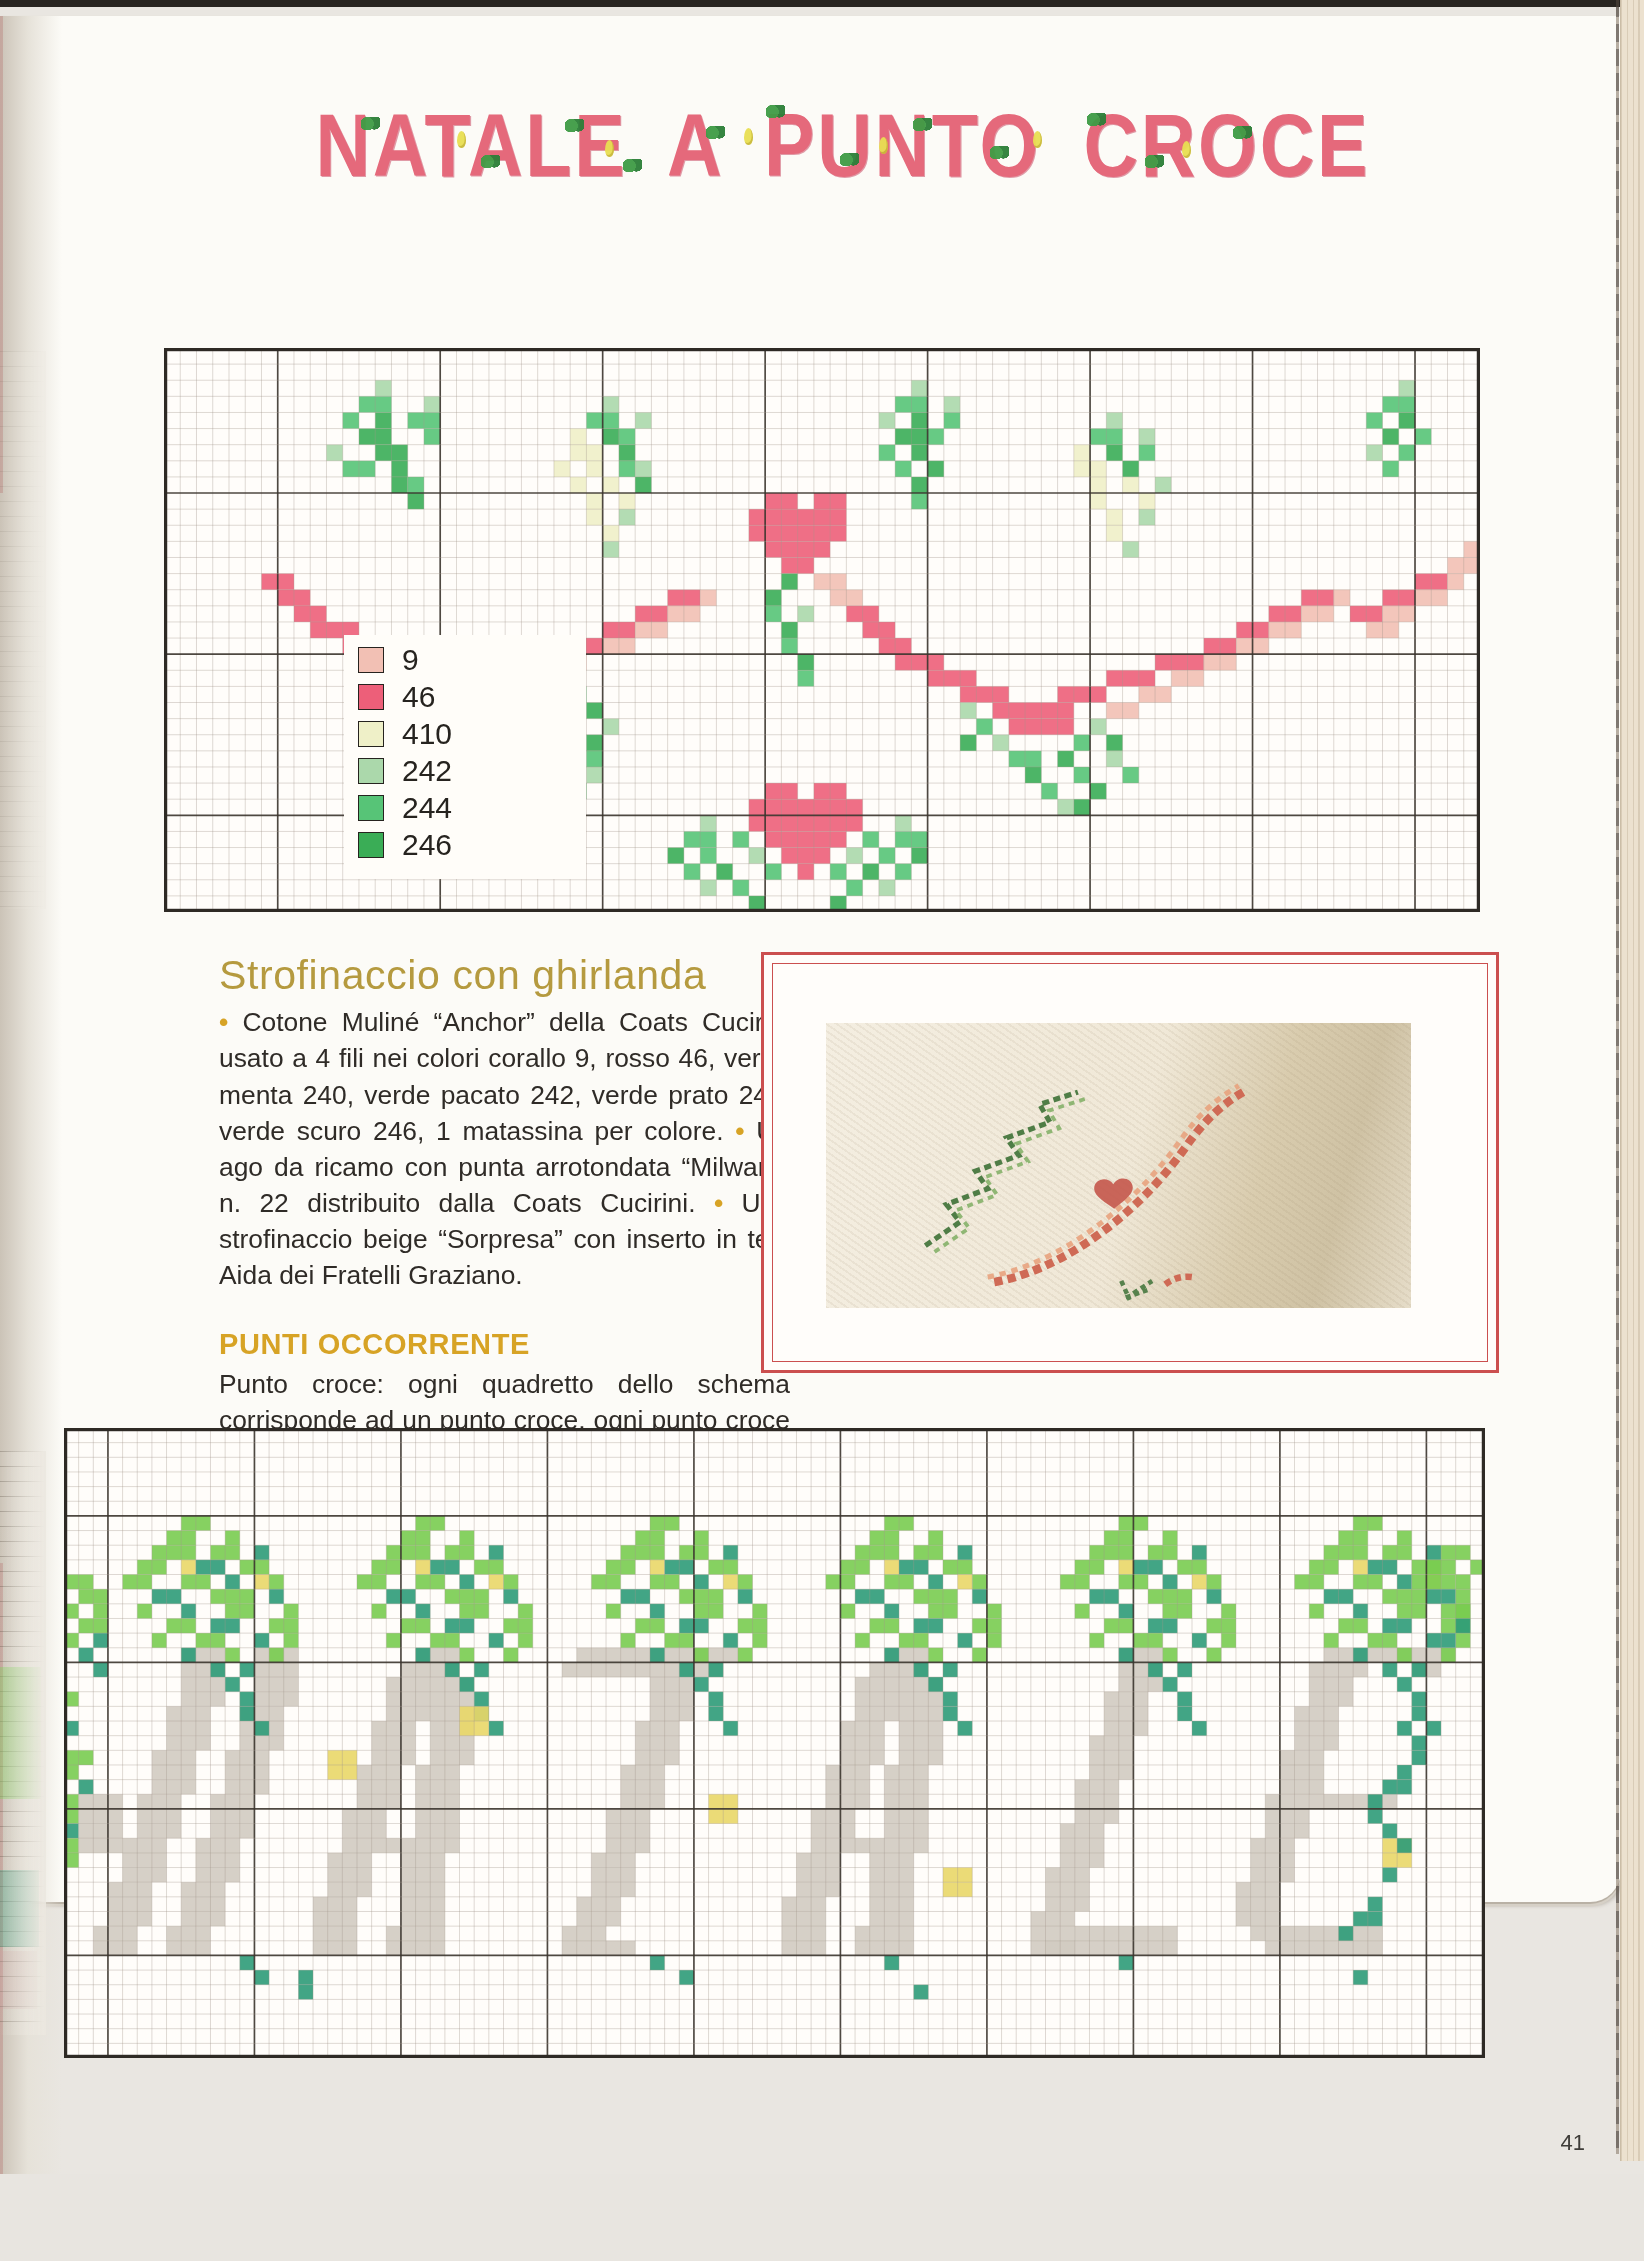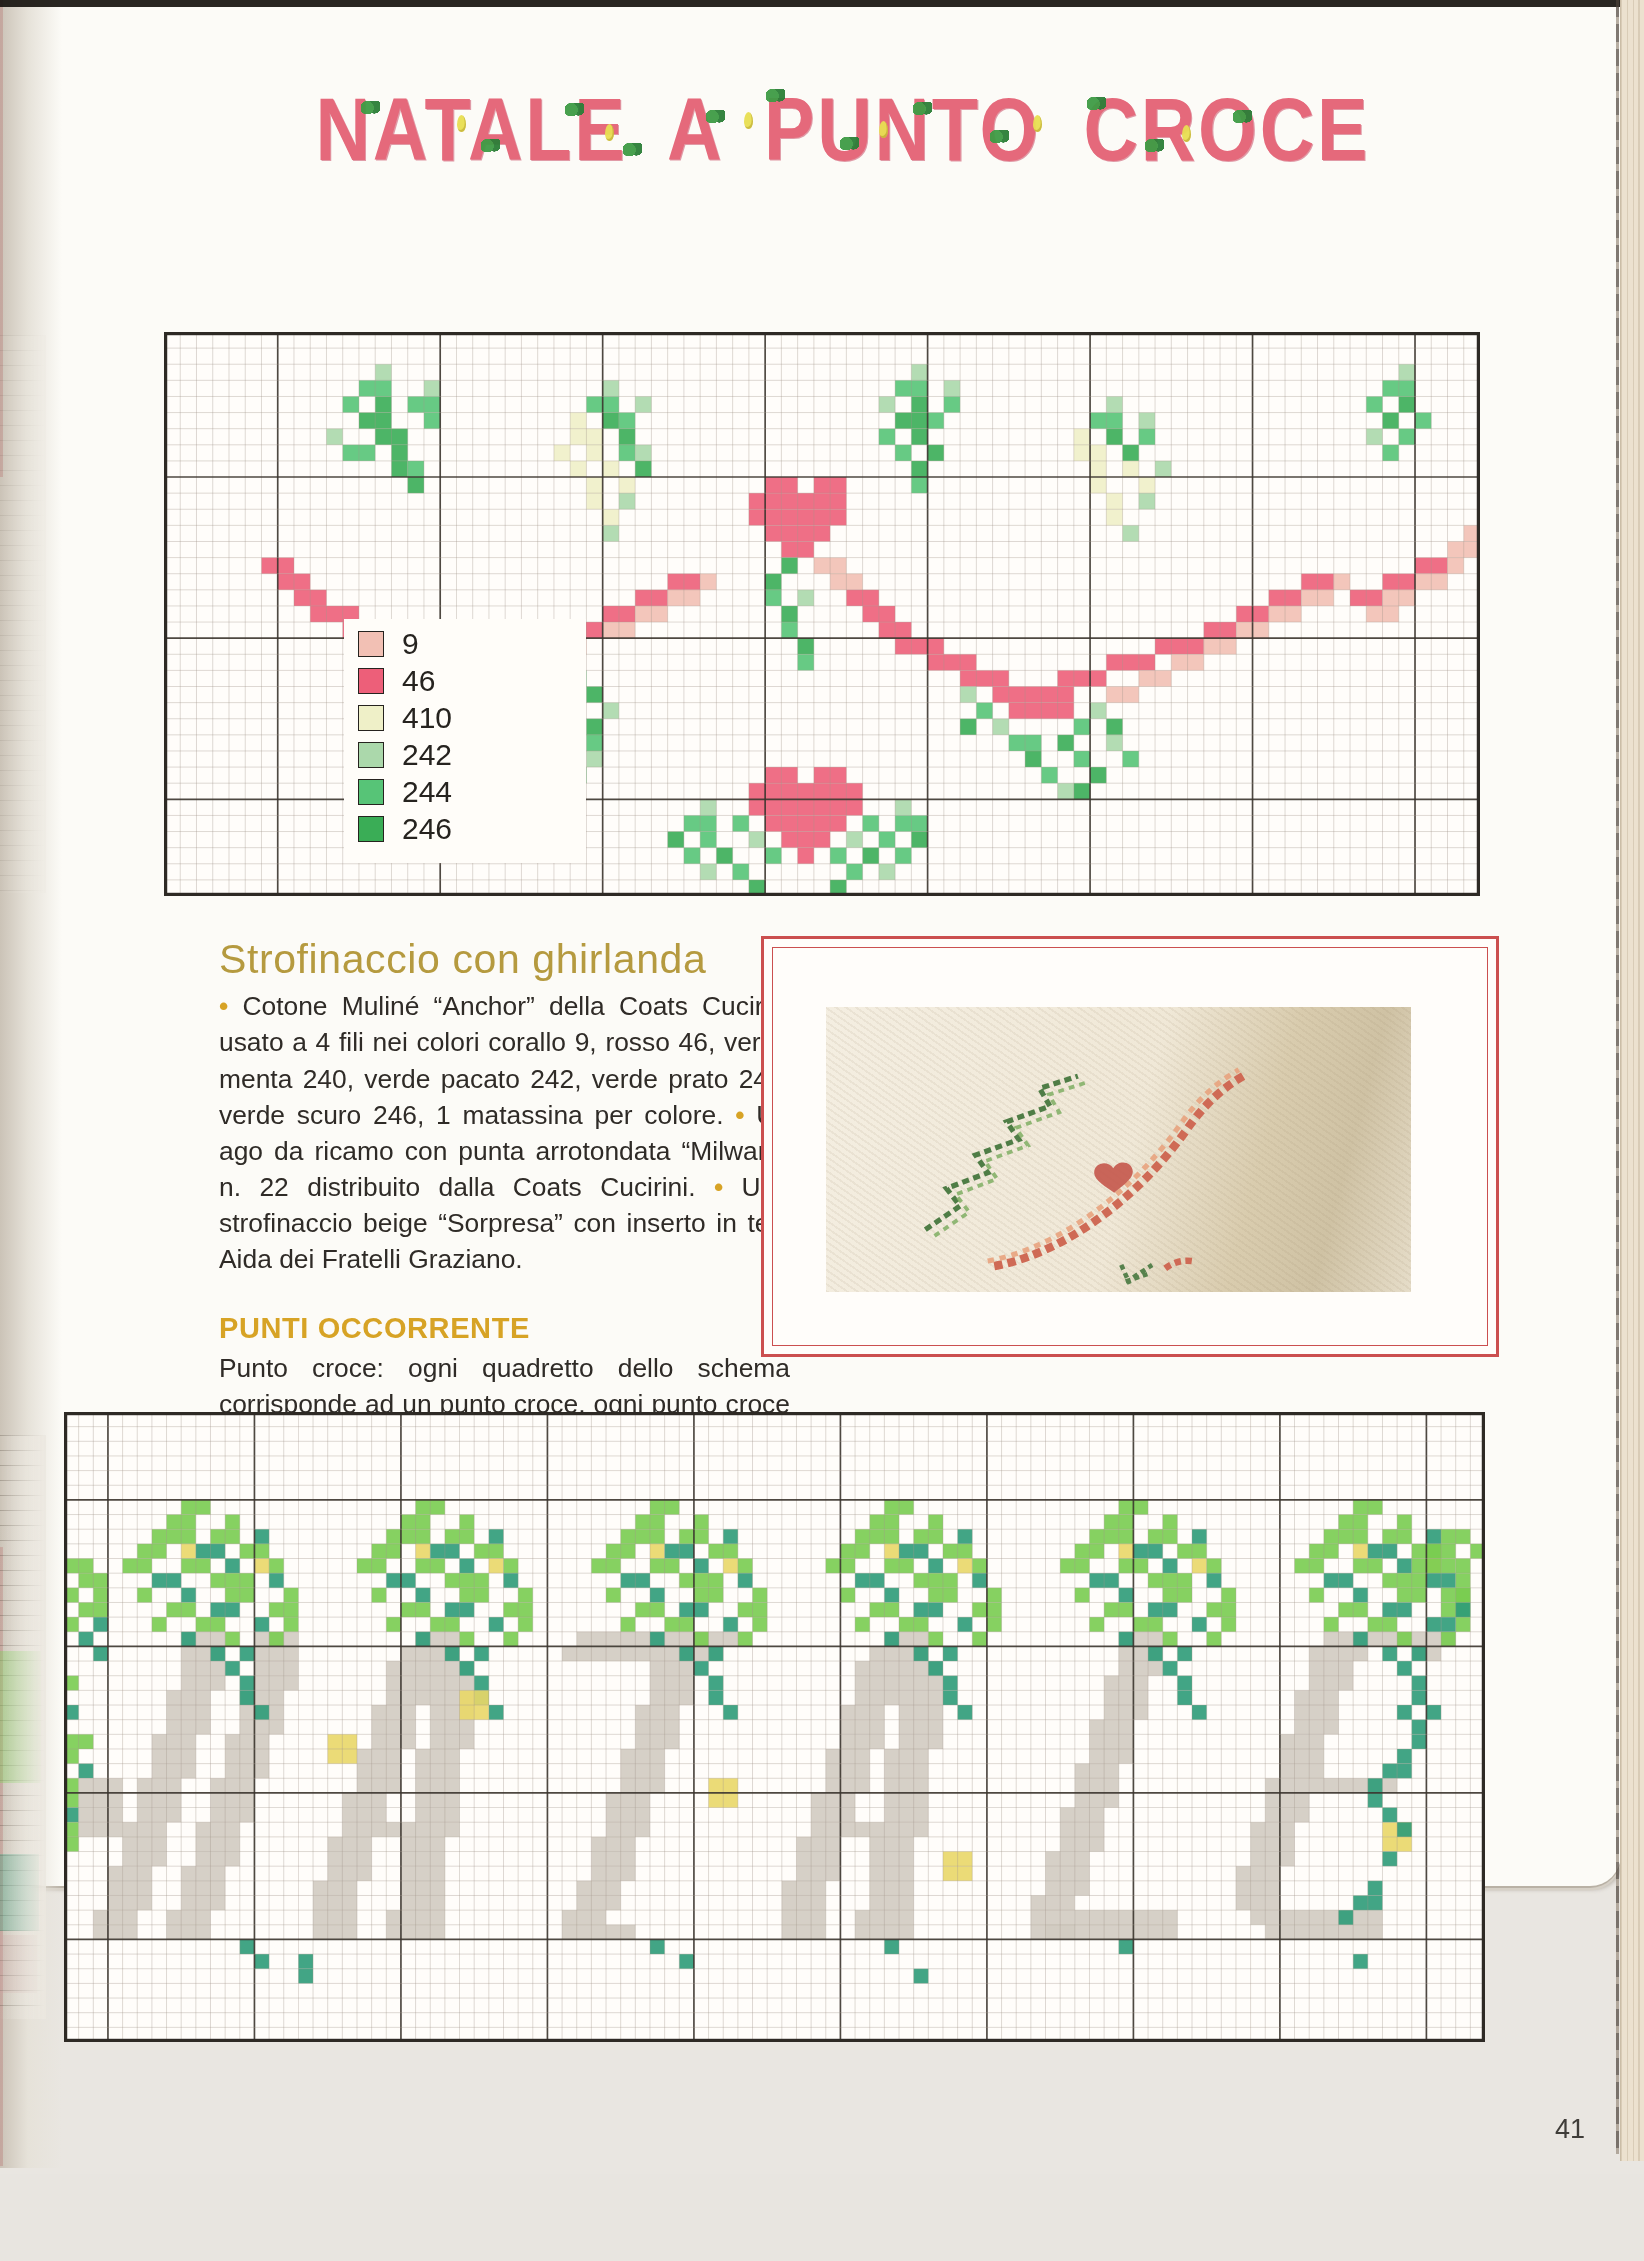--- a/index.html
+++ b/index.html
@@ -1,19 +1,19 @@
 <!DOCTYPE html>
 <html style="font-size:10.3px"><head>
 <meta charset="utf-8">
 <style>
   html,body{margin:0;padding:0;width:1644px;height:2261px;background:#e9e6e1;overflow:hidden;
             font-family:"Liberation Sans",sans-serif;}
   .abs{position:absolute;}
   
-  #paper{position:absolute;left:0;top:0;width:1621px;height:1886px;background:#fcfbf7;
+  #paper{position:absolute;left:0;top:16px;width:1621px;height:1886px;background:#fcfbf7;
          border-bottom-right-radius:31px;
          box-shadow:0 1.9px 0 #b9b1a5, 0 4.5px 0 #d6d0c6, 2.6px 3.2px 3.9px rgba(120,110,95,.35);}
   #top-edge{position:absolute;left:0;top:0;width:1644px;height:7px;background:#17130f;opacity:.92;}
   #left-shade{position:absolute;left:0;top:0;width:62px;height:2168px;
               background:linear-gradient(90deg,#cbc3b7 0%,#e6e2d9 45%,rgba(255,255,255,0) 100%);}
   .left-pink{position:absolute;left:0;width:3.2px;background:#b8736f;opacity:.35;}
   .lpf{position:absolute;left:0;width:46px;
        background:repeating-linear-gradient(180deg,rgba(92,82,70,.38) 0 1.3px,rgba(0,0,0,0) 1.3px 15px);}
   .lpf-fade{position:absolute;left:0;top:0;width:100%;height:100%;
             background:linear-gradient(90deg,rgba(252,251,247,0) 0%,#ece8e0 96%);}
@@ -57,21 +57,21 @@
                border:3.2px solid #cb4f4f;box-sizing:border-box;background:#fffdfa;}
   #photo-frame-inner{position:absolute;left:7.7px;top:7.7px;right:7.7px;bottom:7.7px;
                      border:1.3px solid #cb4f4f;}
   #towel-photo{position:absolute;left:62px;top:68px;width:585px;height:285px;
                background:
                  repeating-linear-gradient(35deg,rgba(150,130,100,.10) 0 1.9px,rgba(0,0,0,0) 1.9px 5.8px),
                  linear-gradient(105deg,#f4eee1 0%,#f0e8d7 52%,#d9ccae 72%,#cfc2a4 85%,#e6ddc9 100%);
                overflow:hidden;}
   
   #pagenum{position:absolute;left:1513px;top:2114px;width:72px;text-align:right;
-           font-size:27px;color:#3f3d39;}
+           font-size:22px;color:#3f3d39;}
 </style>
 </head>
 <body>
 
 <div id="paper">
 
   <div id="left-shade"></div>
   <div class="left-pink abs" style="top:0;height:477px;"></div>
   <div class="left-pink abs" style="top:1547px;height:619px;"></div>
 

